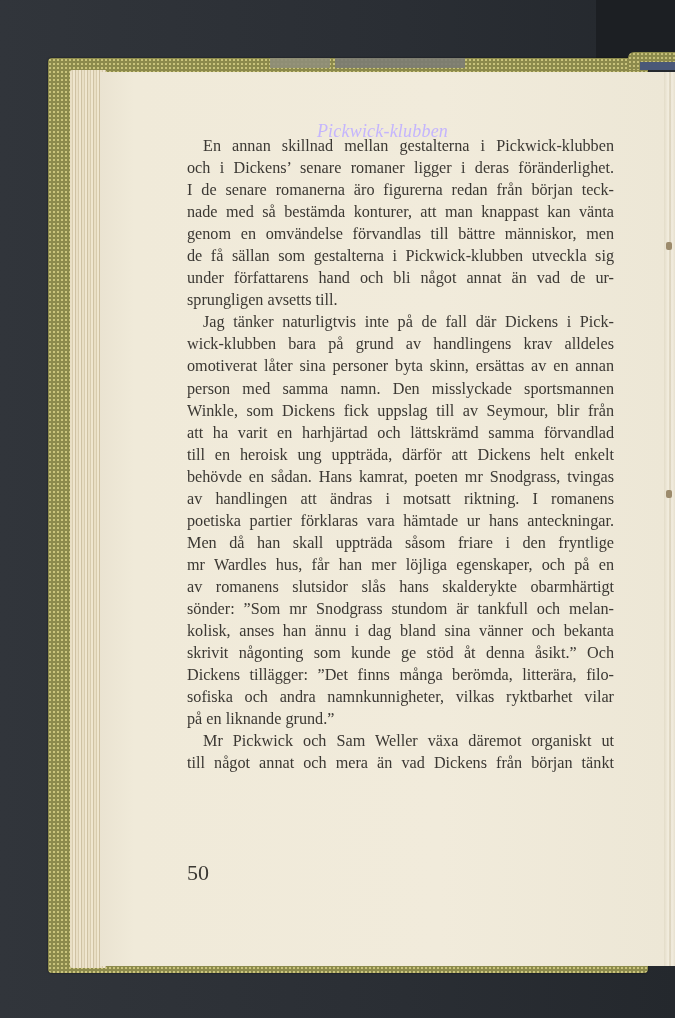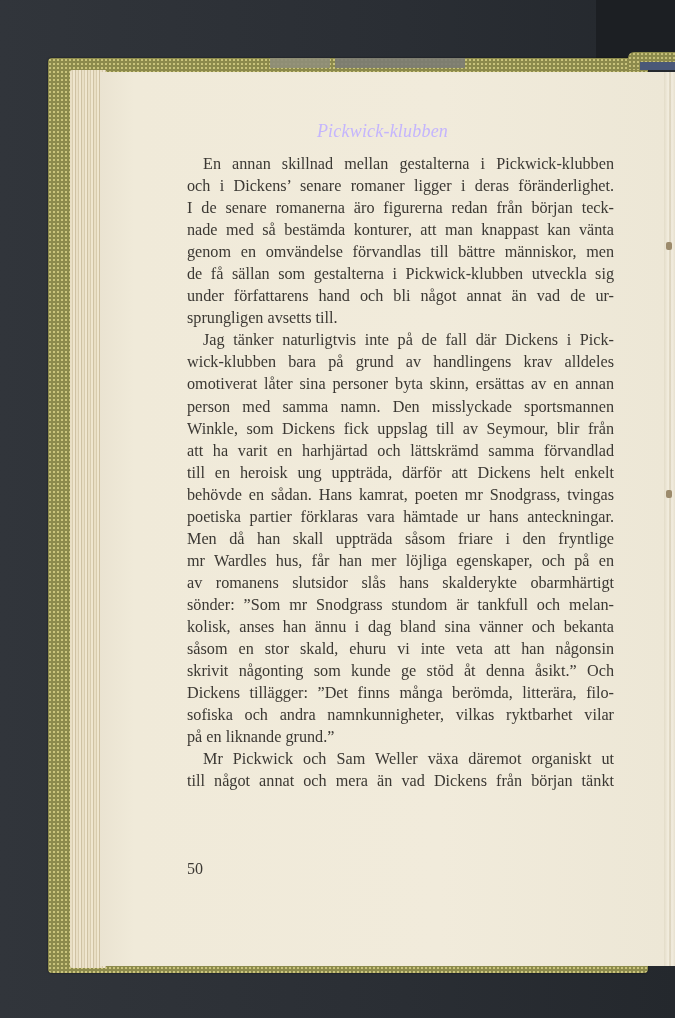--- a/index.html
+++ b/index.html
@@ -57,35 +57,35 @@
   .edge-nick {
     position:absolute; width:6px; height:8px; background:#9c8b6c; border-radius:2px;
   }
   .running-head {
     position:absolute; left:100px; top:121px; width:565px;
     text-align:center;
     font-family:"Liberation Serif", serif; font-style:italic;
     font-size:18px; color:#c4b5fd; letter-spacing:0.2px;
   }
   .body-text {
-    position:absolute; left:187px; top:153px; width:427px;
+    position:absolute; left:187px; top:135px; width:427px;
     font-family:"Liberation Serif", serif;
     font-size:16.2px; line-height:22.05px; color:#3b3833;
   }
   .line {
     display:block; white-space:nowrap;
     text-align:justify; text-align-last:justify;
     height:22.05px;
   }
   .line.indent { padding-left:16px; }
   .line.last { text-align-last:left; }
   .page-number {
     position:absolute; left:187px; top:860px;
     font-family:"Liberation Serif", serif;
-    font-size:16px; color:#3b3833;
+    font-size:22px; color:#3b3833;
   }
 </style>
 </head>
 <body>
 
 <div class="bg-shade"></div>
 <div class="bg-right-block"></div>
 
 <div class="cover"></div>
 <div class="cover-wear" style="left:270px;width:60px;"></div>
@@ -111,27 +111,27 @@
     <span class="line">under författarens hand och bli något annat än vad de ur-</span>
     <span class="line last">sprungligen avsetts till.</span>
     <span class="line indent">Jag tänker naturligtvis inte på de fall där Dickens i Pick-</span>
     <span class="line">wick-klubben bara på grund av handlingens krav alldeles</span>
     <span class="line">omotiverat låter sina personer byta skinn, ersättas av en annan</span>
     <span class="line">person med samma namn. Den misslyckade sportsmannen</span>
     <span class="line">Winkle, som Dickens fick uppslag till av Seymour, blir från</span>
     <span class="line">att ha varit en harhjärtad och lättskrämd samma förvandlad</span>
     <span class="line">till en heroisk ung uppträda, därför att Dickens helt enkelt</span>
     <span class="line">behövde en sådan. Hans kamrat, poeten mr Snodgrass, tvingas</span>
+    <span class="line">av handlingen att ändras i motsatt riktning. I romanens</span>
     <span class="line">poetiska partier förklaras vara hämtade ur hans anteckningar.</span>
     <span class="line">Men då han skall uppträda såsom friare i den fryntlige</span>
     <span class="line">mr Wardles hus, får han mer löjliga egenskaper, och på en</span>
     <span class="line">av romanens slutsidor slås hans skalderykte obarmhärtigt</span>
     <span class="line">sönder: ”Som mr Snodgrass stundom är tankfull och melan-</span>
     <span class="line">kolisk, anses han ännu i dag bland sina vänner och bekanta</span>
-    <span class="line">såsom en stor skald, ehuru vi inte veta att han någonsin</span>
     <span class="line">skrivit någonting som kunde ge stöd åt denna åsikt.” Och</span>
     <span class="line">Dickens tillägger: ”Det finns många berömda, litterära, filo-</span>
     <span class="line">sofiska och andra namnkunnigheter, vilkas ryktbarhet vilar</span>
     <span class="line last">på en liknande grund.”</span>
     <span class="line indent">Mr Pickwick och Sam Weller växa däremot organiskt ut</span>
     <span class="line">till något annat och mera än vad Dickens från början tänkt</span>
   </div>
 
 <div class="page-number">50</div>
 

